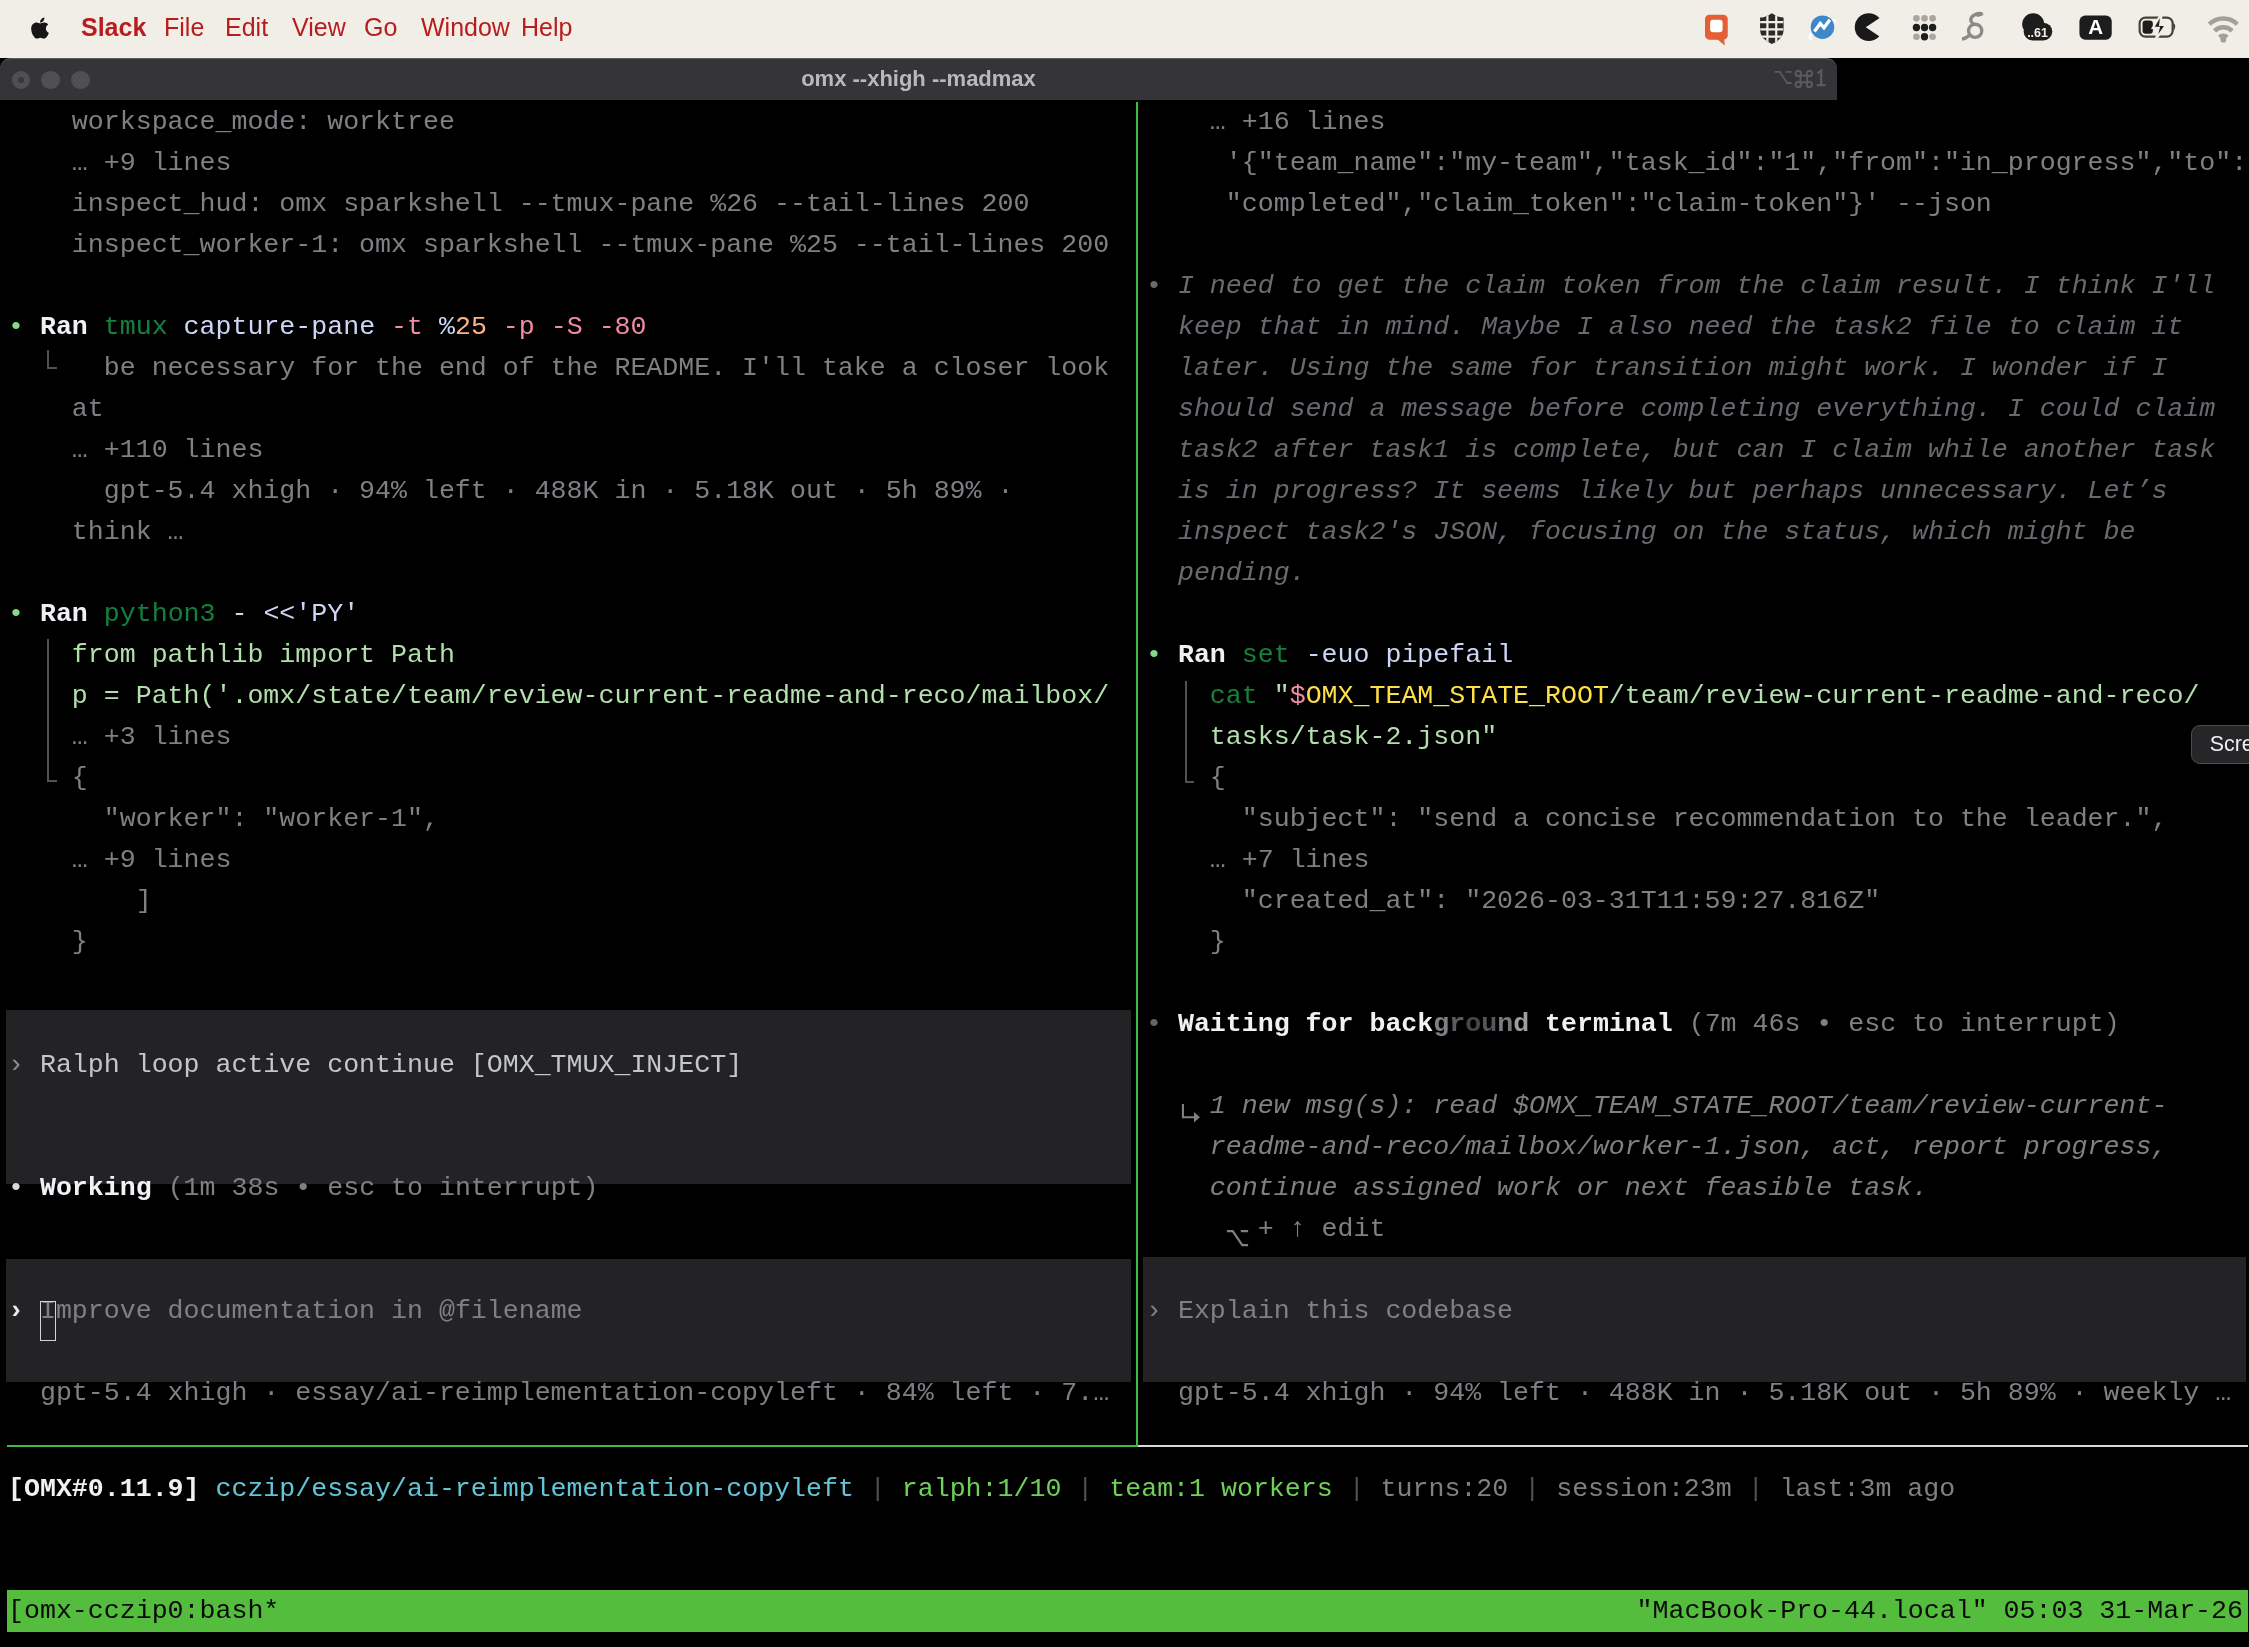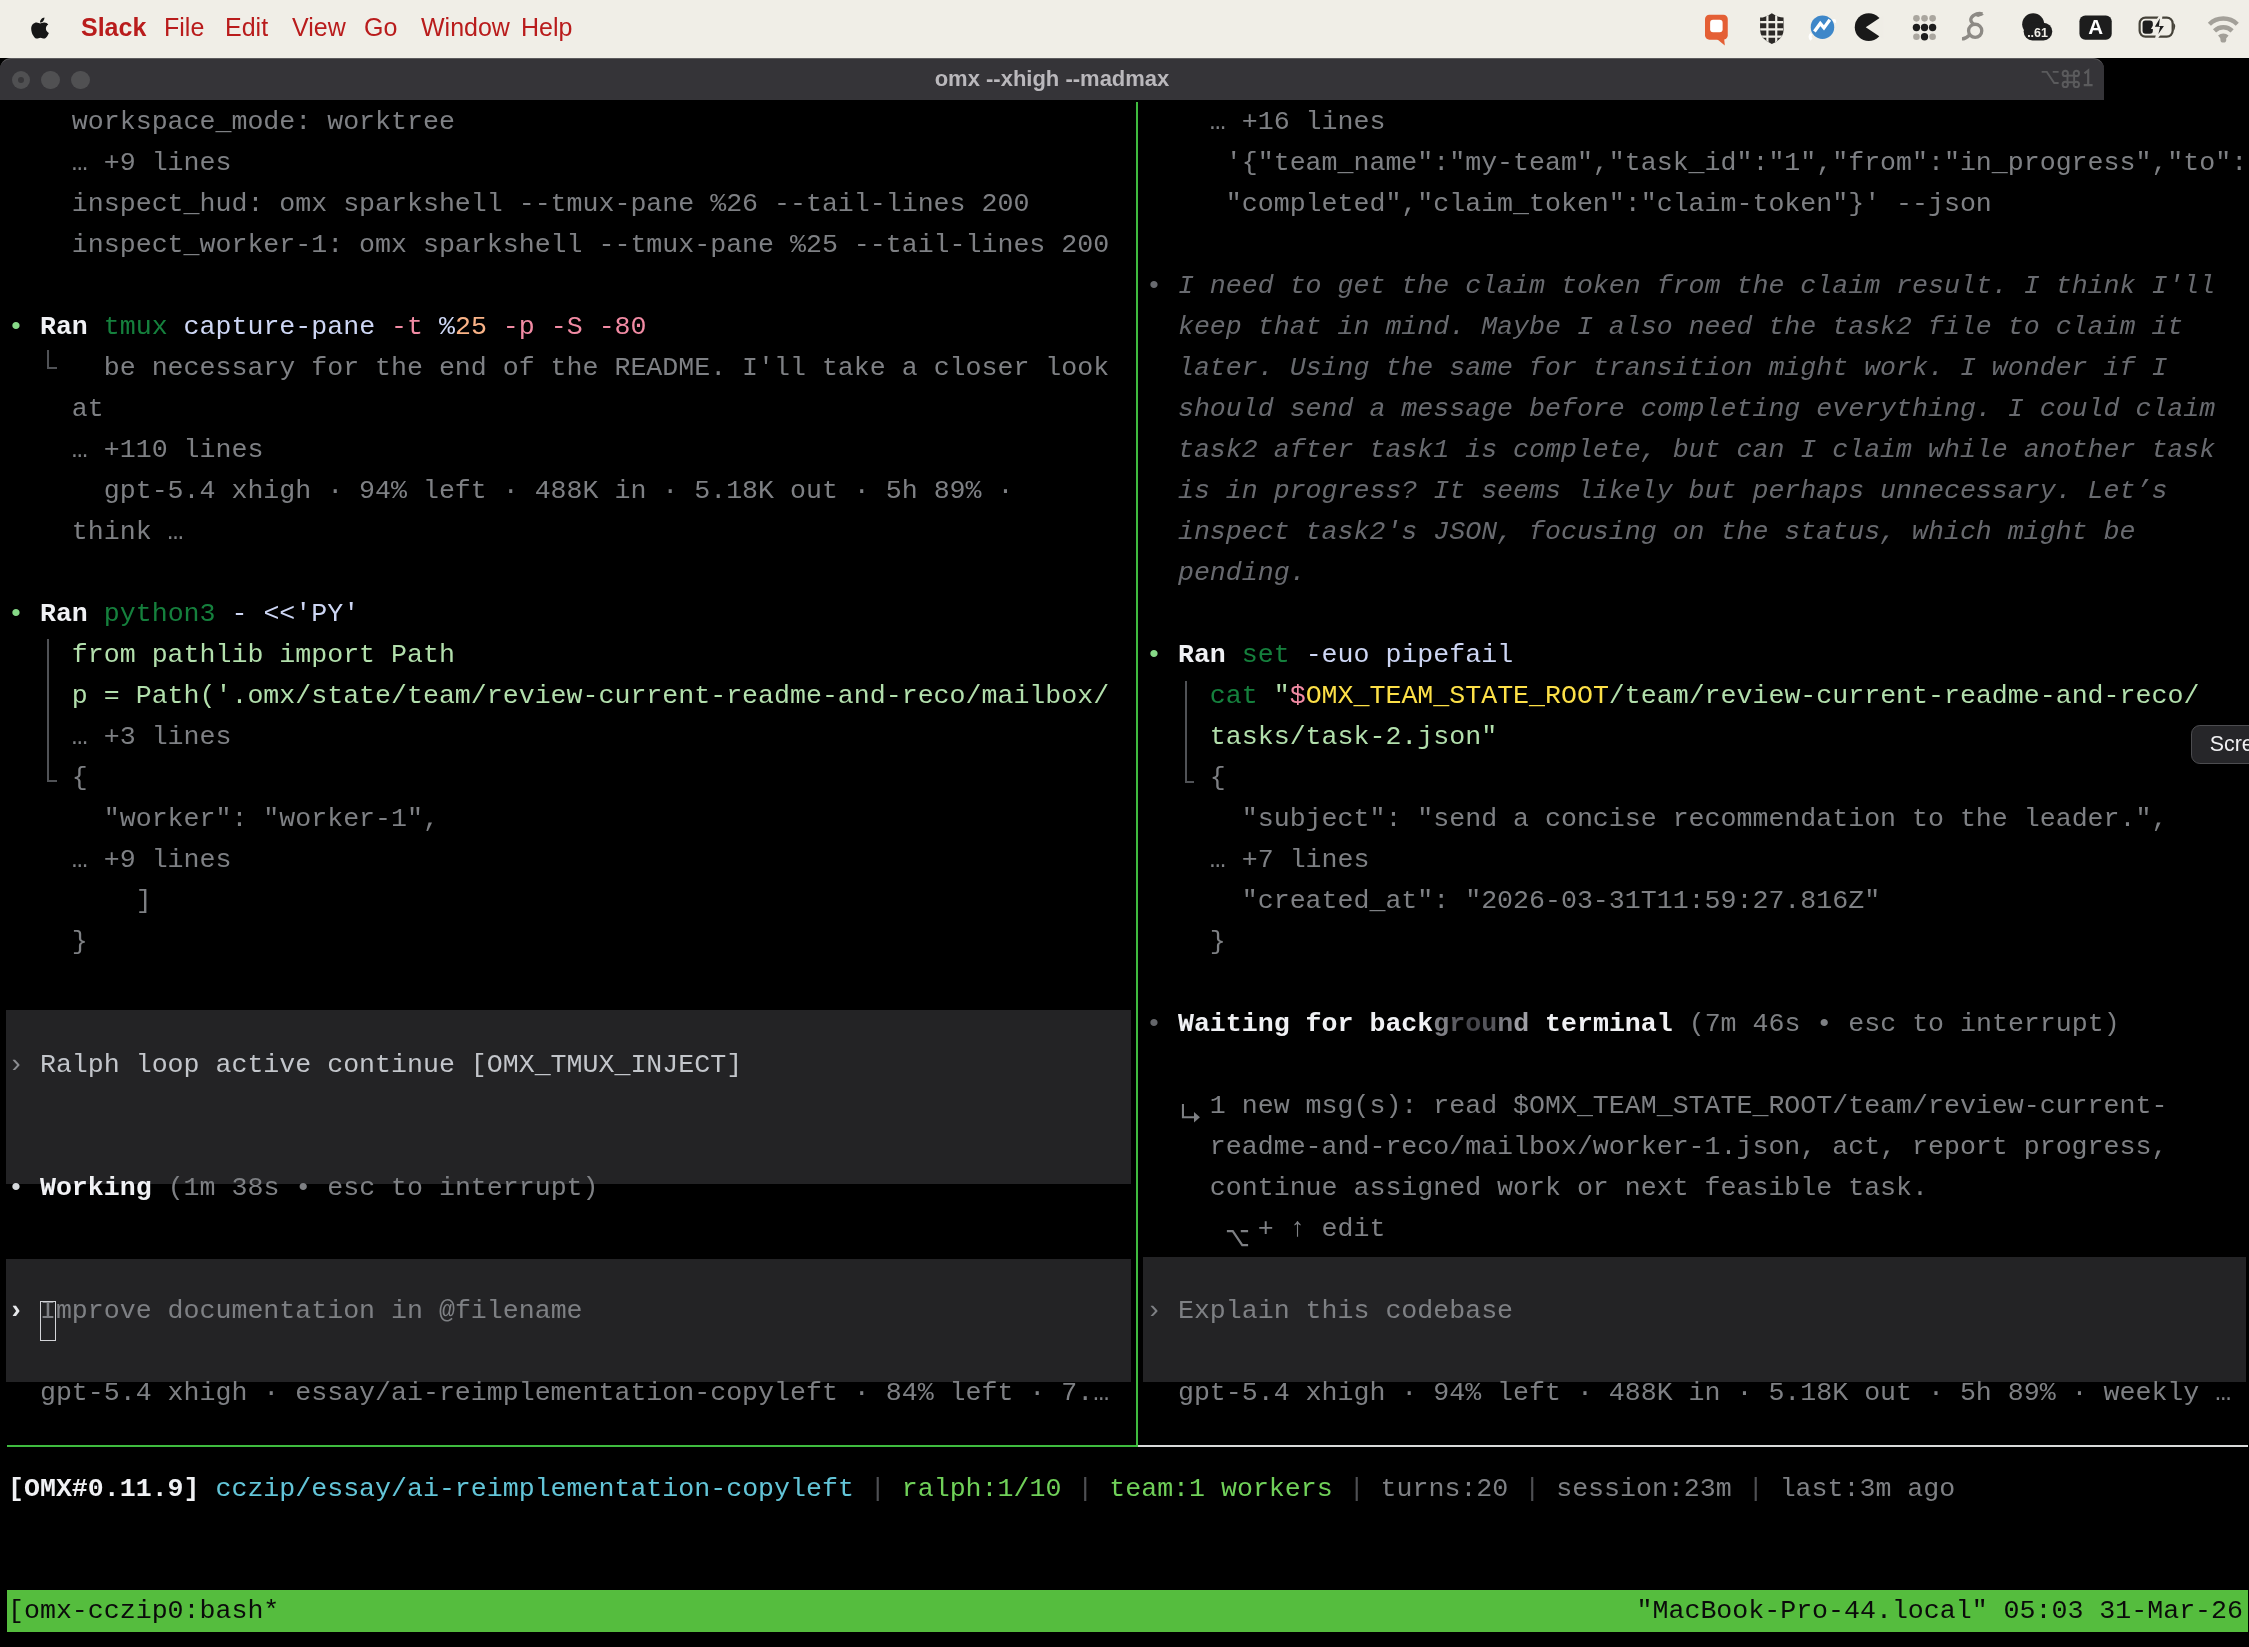--- a/index.html
+++ b/index.html
@@ -1,24 +1,24 @@
 <!DOCTYPE html>
 <html style="font-size:11.8px"><head><meta charset="utf-8"><style>
 *{margin:0;padding:0;box-sizing:border-box}
 html,body{width:2250px;height:1648px;background:#000;overflow:hidden}
 body{position:relative;font-family:"Liberation Mono",monospace}
 .menubar{position:absolute;left:0;top:0;width:2250px;height:58px;background:#f0eee7}
 .mtxt{position:absolute;top:0;height:54px;line-height:54px;font-family:"Liberation Sans",sans-serif;font-size:25px;color:#b91c1c}
 .win{position:absolute;left:0;top:58px;width:2250px;height:1589px;background:#000;border-radius:11px 11px 0 0}
-.tbar{position:absolute;left:0;top:0;width:2104px;height:42px;background:#353438;border-radius:11px 11px 0 0;border-top:1.5px solid #5c5b5d}
+.tbar{position:absolute;left:0;top:0;width:1837px;height:42px;background:#353438;border-radius:11px 11px 0 0;border-top:1.5px solid #5c5b5d}
 .tl{position:absolute;top:11.8px;width:18.5px;height:18.5px;border-radius:50%;background:#505052}
 .title{position:absolute;left:0;top:0;width:100%;height:42px;line-height:40px;text-align:center;font-family:"Liberation Sans",sans-serif;font-size:22px;font-weight:bold;color:#bab8bc}
 pre{position:absolute;font-family:"Liberation Mono",monospace;font-size:26.6px;line-height:41px;white-space:pre;color:#8e9095}
 .g{color:#7e8084}
-.gi{color:#7e8084;}
+.gi{color:#7e8084;font-style:italic}
 .d{color:#686a6f;font-style:italic}
 .db{color:#686a6f}
 .w{color:#f0f1f4;font-weight:bold}
 .wb{color:#d6d9dd}
 .grn{color:#b2dfac}
 .blt{color:#86d987}
 .blu{color:#15803d}
 .lav{color:#cdd6f4}
 .lv2{color:#fde047}
 .red{color:#f28ba4}

